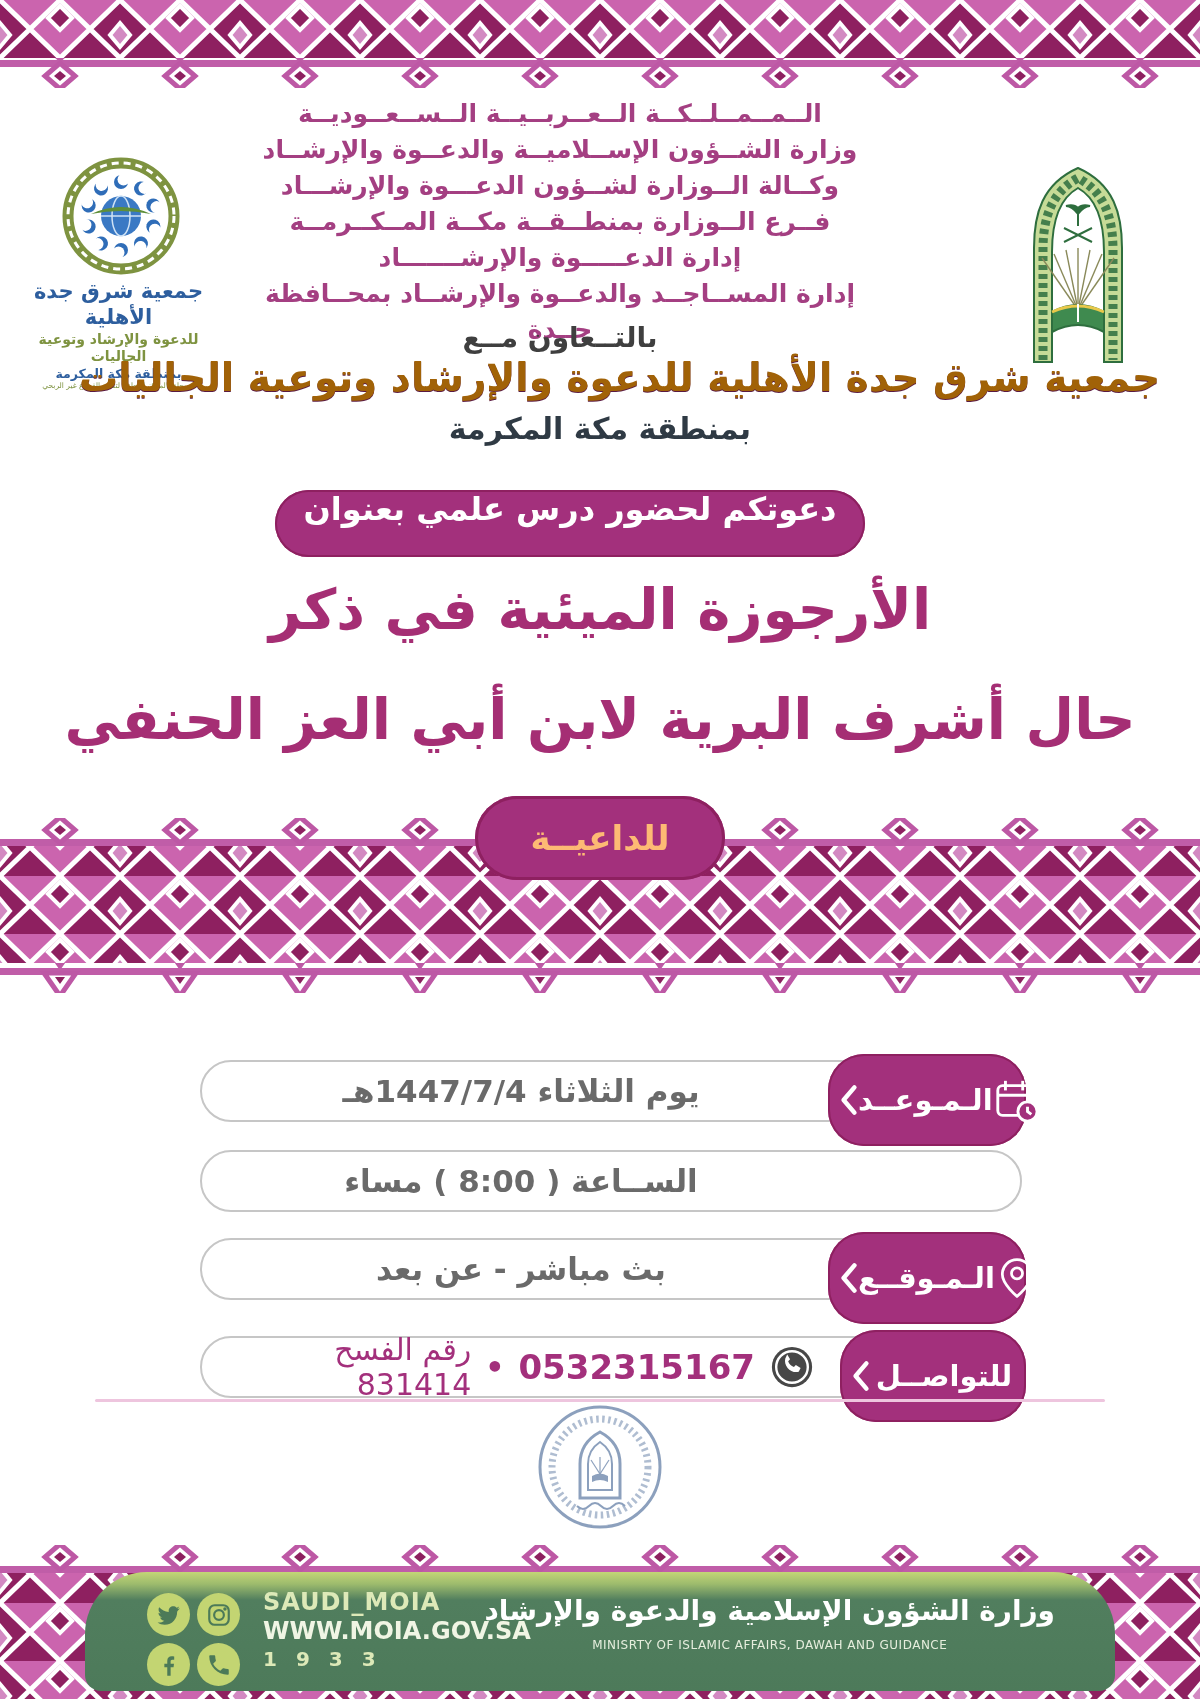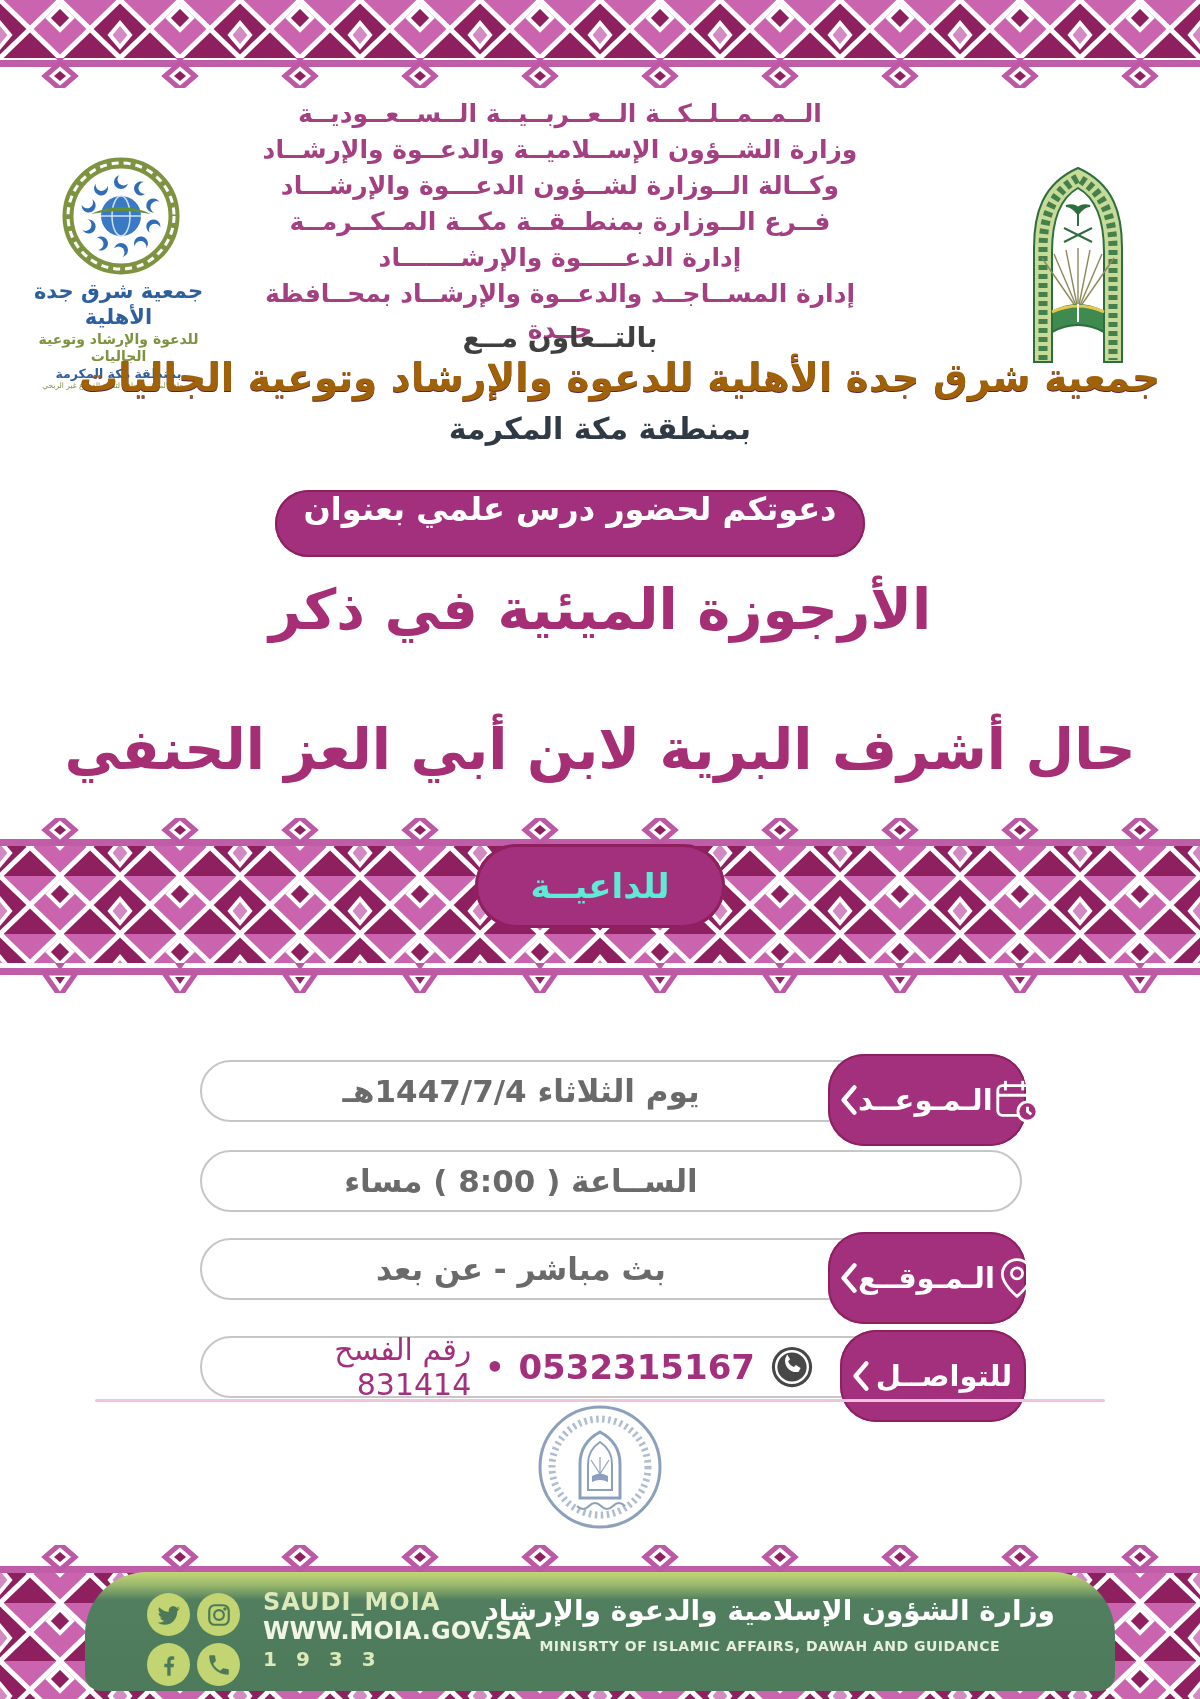--- a/index.html
+++ b/index.html
@@ -21,26 +21,26 @@
   .sc2{color:#7e9340;font-weight:bold;font-size:14px;}
   .sc3{color:#2d5e9e;font-weight:bold;font-size:12.5px;}
   .sc4{color:#7e9340;font-size:7.5px;}
 
   
   .invite-pill{position:absolute;top:490px;right:335px;width:590px;height:67px;border-radius:34px;
     background:#a3307c;display:flex;justify-content:center;
     color:#ffffff;font-weight:bold;font-size:32px;box-shadow:0 0 0 2px #8e2060 inset;}
   .title-line{position:absolute;right:0;width:1200px;text-align:center;
     color:#a52e74;font-weight:bold;font-size:56px;}
-  .t1{top:577px;} .t2{top:717px;text-align:center;}
-
-  
-  .speaker-pill{position:absolute;top:844px;right:475px;width:250px;height:84px;border-radius:42px;
+  .t1{top:577px;} .t2{top:687px;text-align:center;}
+
+  
+  .speaker-pill{position:absolute;top:796px;right:475px;width:250px;height:84px;border-radius:42px;
     background:#a3307c;box-shadow:0 0 0 3px #8e2060 inset;display:flex;align-items:center;justify-content:center;
-    color:#5eead4;font-weight:bold;font-size:34px;z-index:4;text-align:center;}
+    color:#fdba74;font-weight:bold;font-size:34px;z-index:4;text-align:center;}
   .name-box{position:absolute;top:885px;right:95px;width:1010px;height:105px;border-radius:53px;
     background:#ffffff;border:3px solid #a3307c;display:flex;align-items:center;justify-content:center;
     color:#a3307c;font-weight:bold;font-size:44px;z-index:3;}
 
   
   .detail-row{position:absolute;right:178px;width:822px;height:62px;}
   .row-pill{position:absolute;left:0;right:0;top:0;bottom:0;background:#fff;border:2px solid #c6c6c6;border-radius:32px;}
   .row-value{position:absolute;left:30px;right:210px;top:0;bottom:0;display:flex;align-items:center;justify-content:center;
     color:#6a6a6a;font-weight:bold;font-size:31px;}
   .row-label{position:absolute;right:-4px;top:-6px;width:198px;height:92px;border-radius:36px;background:#a3307c;
@@ -60,21 +60,21 @@
     border-radius:62px 62px 16px 16px;z-index:3;
     background:linear-gradient(180deg,#c3d676 0px,#9dbb6d 12px,#517e5e 28px,#4d7a5a 100%);}
   .social-grid{position:absolute;left:62px;top:21px;width:96px;display:grid;grid-template-columns:43px 43px;gap:7px;direction:ltr;}
   .soc{width:43px;height:43px;border-radius:50%;background:#c3d572;display:flex;align-items:center;justify-content:center;}
   .footer-contacts{position:absolute;left:178px;top:16px;direction:ltr;text-align:left;line-height:1.22;}
   .fc-handle{font-size:24px;font-weight:bold;letter-spacing:1px;color:#dde9b8;}
   .fc-site{font-size:24px;font-weight:bold;color:#f0f5e4;}
   .fc-num{font-size:20px;font-weight:bold;letter-spacing:6px;color:#dde9b8;}
   .footer-ministry{position:absolute;right:60px;top:22px;text-align:center;}
   .fm-ar{font-size:28px;font-weight:bold;color:#ffffff;}
-  .fm-en{font-size:14px;font-weight:bold;color:#e6eedd;margin-top:11px;letter-spacing:.5px;}
+  .fm-en{font-size:12px;font-weight:normal;color:#e6eedd;margin-top:11px;letter-spacing:.5px;}
 </style>
 </head>
 <body>
 
 <div class="poster">
 
   <svg width="0" height="0" class="abs" aria-hidden="true">
     <defs>
       <pattern id="geo" width="120" height="58" patternUnits="userSpaceOnUse">
         <rect width="120" height="58" fill="#cb64ae"></rect>

